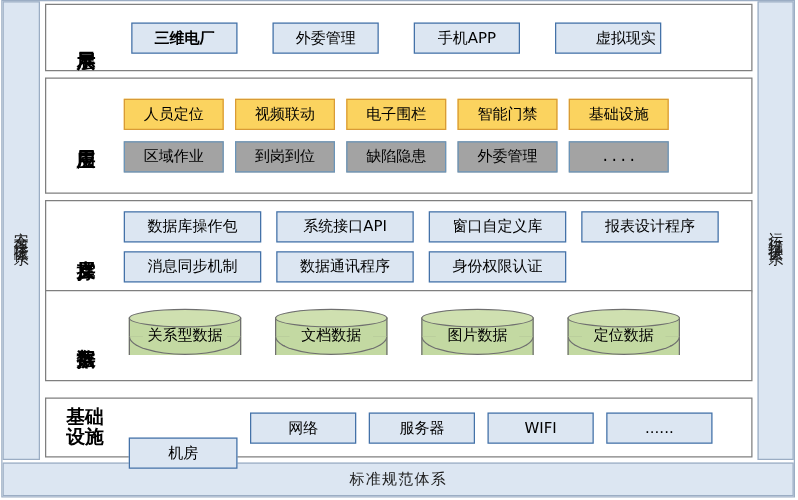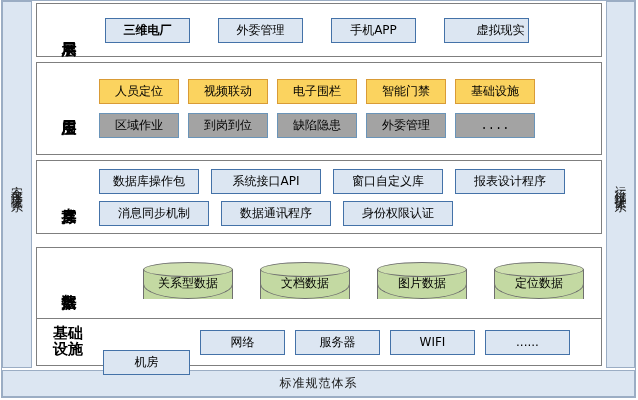--- a/index.html
+++ b/index.html
@@ -257,34 +257,34 @@
       </div>
     </div>
   </div>
 
   <div class="layer" id="layer-support" style="top:160px; height:74px;">
     <div class="layer-label">
       <span class="lbl-v">支撑层</span>
     </div>
     <div class="layer-body" style="gap:7px;">
       <div class="row" style="gap:12px;">
-        <div class="node blue" style="width:100px;">数据库操作包</div>
+        <div class="node blue" style="width:110px;">数据库操作包</div>
         <div class="node blue" style="width:110px;">系统接口API</div>
         <div class="node blue" style="width:110px;">窗口自定义库</div>
         <div class="node blue" style="width:110px;">报表设计程序</div>
       </div>
       <div class="row" style="gap:12px;">
         <div class="node blue" style="width:110px;">消息同步机制</div>
         <div class="node blue" style="width:110px;">数据通讯程序</div>
         <div class="node blue" style="width:110px;">身份权限认证</div>
       </div>
     </div>
   </div>
 
-  <div class="layer" id="layer-data" style="top:247px; height:73px;gap:40px;">
+  <div class="layer" id="layer-data" style="top:232px; height:73px;">
     <div class="layer-label">
       <span class="lbl-v">数据层</span>
     </div>
     <div class="layer-body">
       <div class="row" style="gap:27px; padding-left:4px;">
         <div class="cyl">
           <div class="body"></div>
           <div class="bottom"></div>
           <div class="top"></div>
           <div class="cyl-label">关系型数据</div>

